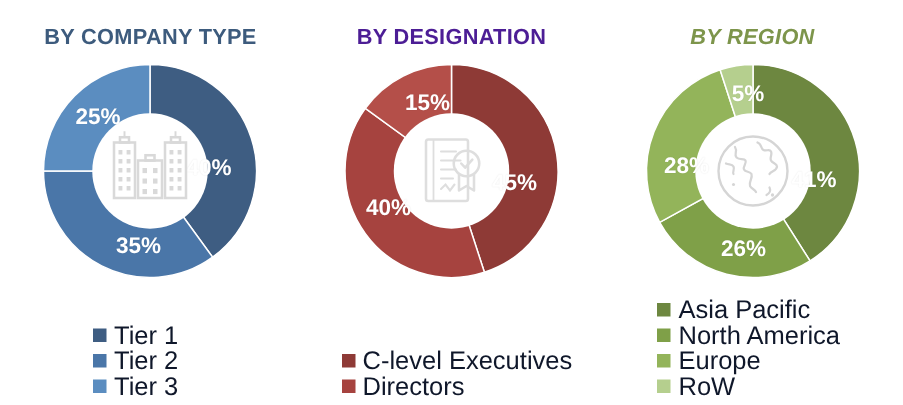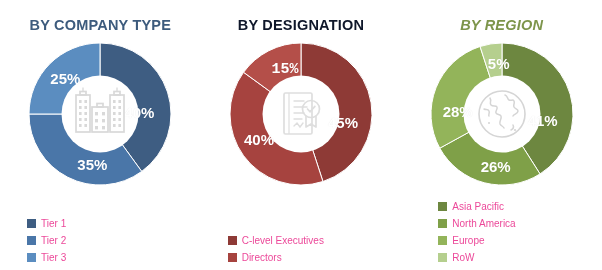--- a/index.html
+++ b/index.html
@@ -77,40 +77,40 @@
     transform: translate(-50%, -50%);
   }
   .legend {
     position: absolute;
     left: 0;
     right: 0;
     bottom: 4px;
     display: flex;
     flex-direction: column;
     align-items: flex-start;
-    padding-left: 27px;
+    padding-left: 62px;
     box-sizing: border-box;
   }
   .legend.legend-red { padding-left: 27px; }
   .legend.legend-green { padding-left: 37px; }
   .legend-row {
     display: flex;
     flex-direction: row;
     align-items: center;
     height: 17px;
   }
   .swatch {
     width: 9px;
     height: 9px;
     margin-right: 5px;
     flex: 0 0 auto;
   }
   .legend-label {
-    font-size: 10px;
-    color: #ec4899;
+    font-size: 17px;
+    color: #0f172a;
     line-height: 1;
     white-space: nowrap;
   }
 </style>
 </head>
 <body>
 
 <div class="board">
 
   <div class="panel">
@@ -184,36 +184,36 @@
         <span class="legend-label">Tier 2</span>
       </div>
       <div class="legend-row">
         <span class="swatch" style="background:#5b8dc0;"></span>
         <span class="legend-label">Tier 3</span>
       </div>
     </div>
   </div>
 
   <div class="panel">
-    <div class="panel-title" style="color:#0f172a;">BY DESIGNATION</div>
+    <div class="panel-title" style="color:#4c1d95;">BY DESIGNATION</div>
 
     <div class="donut-wrap">
       <svg class="donut-svg" viewBox="0 0 144 144">
         <g id="slices-1">
             <path d="M 72 72 L 72.00 1.00 A 71 71 0 0 1 93.94 139.53 Z" fill="#8e3a36" stroke="#ffffff" stroke-width="1"></path>
             <path d="M 72 72 L 93.94 139.53 A 71 71 0 0 1 14.56 30.27 Z" fill="#a6433f" stroke="#ffffff" stroke-width="1"></path>
             <path d="M 72 72 L 14.56 30.27 A 71 71 0 0 1 72.00 1.00 Z" fill="#b44f49" stroke="#ffffff" stroke-width="1"></path>
           </g>
         <circle cx="72" cy="72" r="38.5" fill="#ffffff"></circle>
       </svg>
 
       <div class="pct-layer">
         <span class="pct" style="left:114px; top:80px;text-align:center;">45%</span>
         <span class="pct" style="left:30px; top:97px;">40%</span>
-        <span class="pct" style="left:56px; top:27px;font-family:Liberation Mono, monospace;">15%</span>
+        <span class="pct" style="left:56px; top:27px;">15%</span>
       </div>
 
       <svg class="center-icon" viewBox="0 0 66 66">
         <g fill="none" stroke="#dedede" stroke-width="1.7">
           <rect x="16" y="12" width="28" height="41" rx="1.5"></rect>
           <line x1="21" y1="12" x2="21" y2="53" stroke-width="1.2"></line>
         </g>
         <g fill="none" stroke="#dedede" stroke-width="1.4" stroke-linecap="round">
           <line x1="26" y1="20" x2="36" y2="20"></line>
           <line x1="26" y1="26" x2="39" y2="26"></line>

